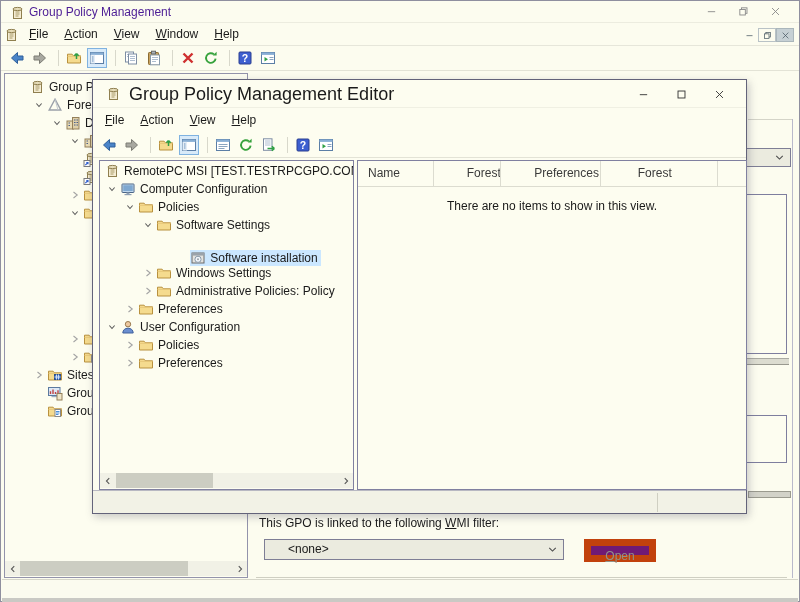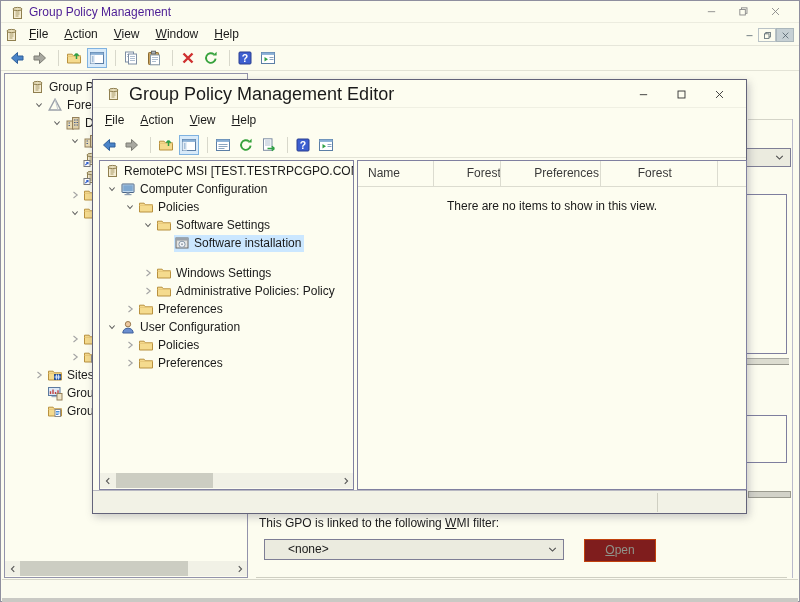--- a/index.html
+++ b/index.html
@@ -64,21 +64,21 @@
   .rp-box2 { position:absolute; left:258px; top:414px; width:528px; height:48px; border:1px solid #7e7e9e; background:#fdfdf0; }
   .rp-btn-sliver { position:absolute; left:747px; top:490px; width:43px; height:7px; background:#d2d2c8; border:1px solid #9a9a8e; }
   .rp-groupline-h { position:absolute; left:747px; top:118px; width:44px; border-top:1px solid #d4d4c8; }
   .rp-groupline-v { position:absolute; left:791px; top:118px; height:459px; border-left:1px solid #b9b9cb; }
 
   .wmi-label { position:absolute; left:258px; top:515px; white-space:nowrap; }
   .wmi-combo { position:absolute; left:263px; top:538px; width:300px; height:21px;
     background:#ebebdf; border:1px solid #7e7e95; line-height:19px; padding-left:23px; }
   .wmi-combo .combo-chev { top:3px; }
   .open-btn { position:absolute; left:583px; top:538px; width:72px; height:23px;
-    background:#7f1d1d; border:1px solid #c2410c; color:#90938a; text-align:center; line-height:21px; }
+    background:#701a75; border:7px solid #c2410c; color:#90938a; text-align:center; line-height:21px; }
   .wmi-bottomline { position:absolute; left:255px; top:576px; width:531px; border-top:1px solid #cfcfc2; }
 
   .mw-statusbar { position:absolute; left:1px; top:578px; width:796px; height:19px;
     border-top:1px solid #d6d6c9; background:#fbfbef; }
   .mw-bottom-band { position:absolute; left:1px; top:597px; width:796px; height:4px; background:#c9c9c4; }
 
   
   .editor-window { position:absolute; left:91px; top:78px; width:655px; height:435px;
     background:#fdfdf0; border:1px solid #63637a; box-shadow:2px 3px 8px rgba(70,70,90,.28); z-index:10; }
   .ew-titlebar { position:absolute; left:0; top:0; width:653px; height:28px; border-bottom:1px solid #f0f0e3; }
@@ -650,21 +650,21 @@
             <span class="rc">
               <span class="ic">
                 <svg viewBox="0 0 16 16">
                   <path d="M1.5 13V4.2h4.6l1.3 1.6h7.1V13z" fill="#f5db8e" stroke="#b8913f"></path>
                   <path d="M1.5 6.4h13" stroke="#e8c979" fill="none"></path>
                 </svg>
               </span>
               <span class="tree-label">Software Settings</span>
             </span>
           </div>
-          <div class="tree-row" style="padding-left: 58px;">
+          <div class="tree-row" style="padding-left: 58px; flex-direction: column;">
             <span class="chev"></span>
             <span class="rc sel">
               <span class="ic">
                 <svg viewBox="0 0 16 16">
                   <rect x="2" y="3" width="12" height="10" fill="#e3e3e0" stroke="#6a6a6a"></rect>
                   <rect x="2" y="3" width="12" height="2.6" fill="#9aa2aa"></rect>
                   <circle cx="8" cy="9.3" r="3.1" fill="#f2f6fa" stroke="#8899aa"></circle>
                   <circle cx="8" cy="9.3" r="1" fill="#9aa2aa"></circle>
                 </svg>
               </span>

